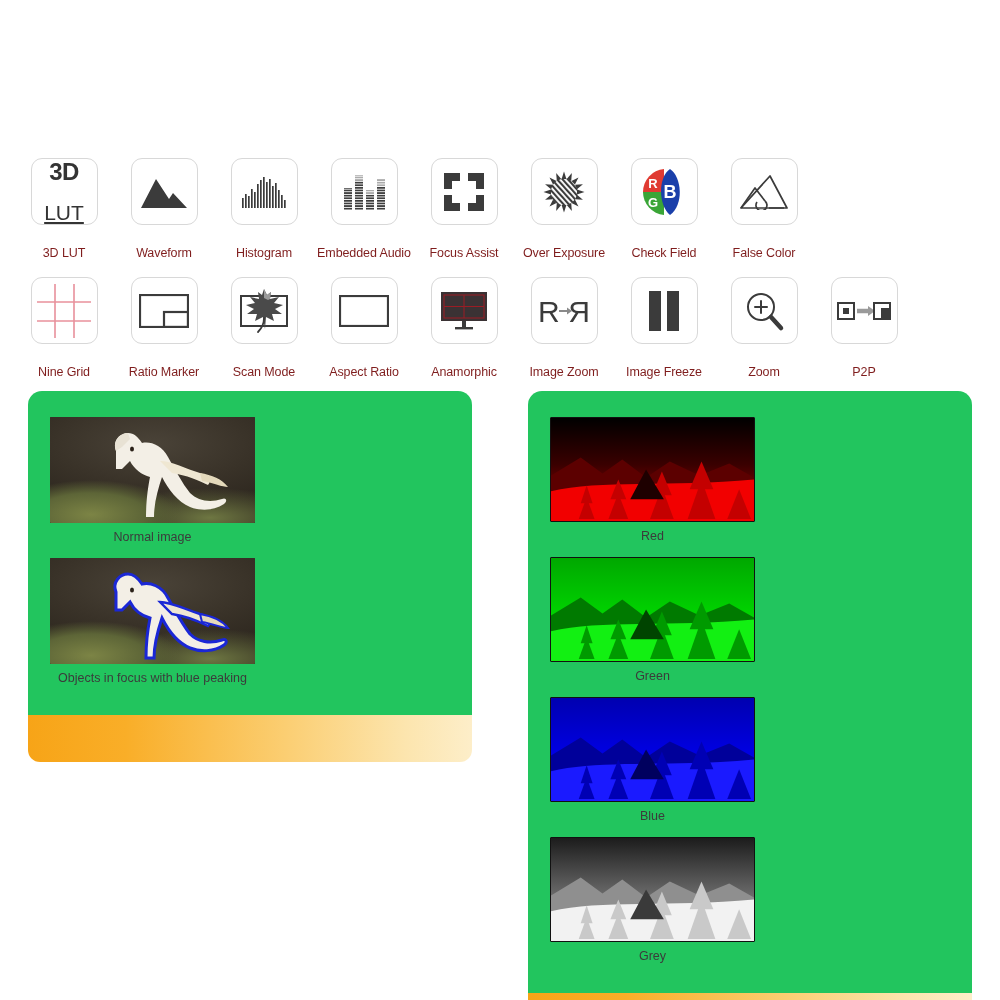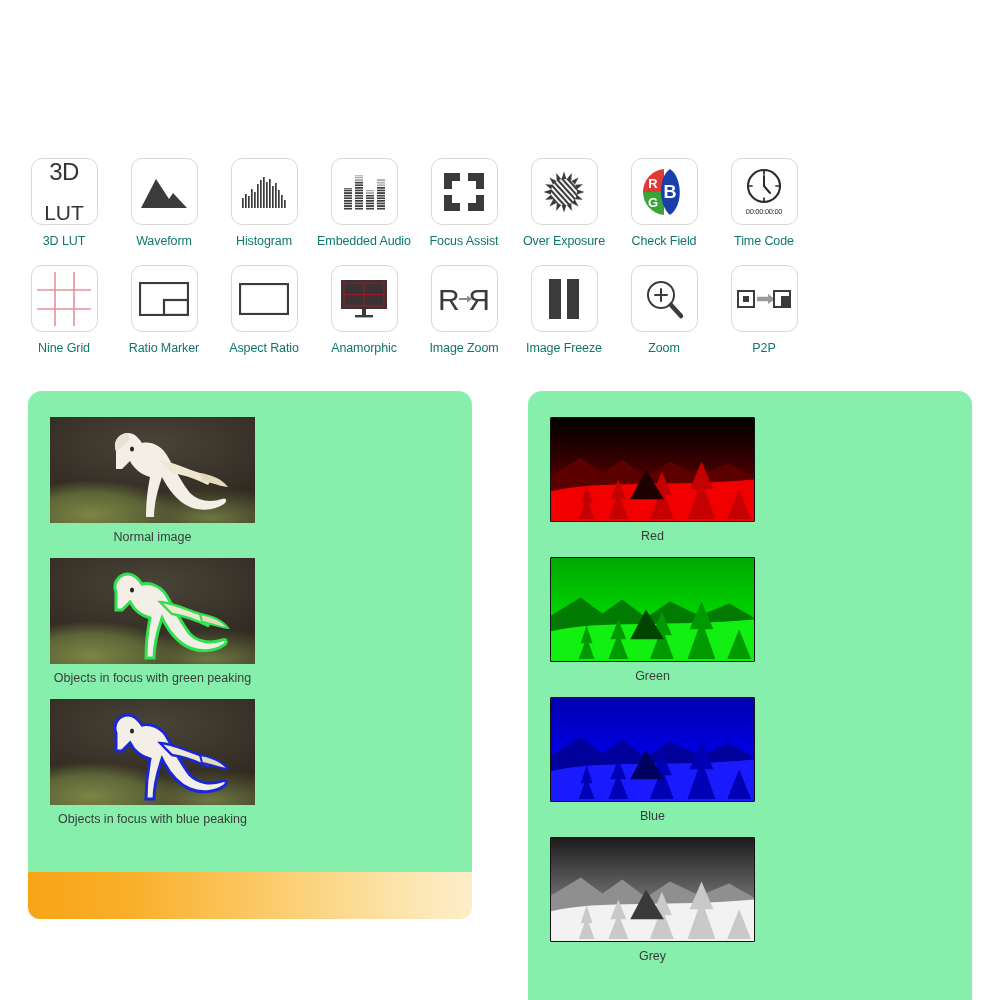--- a/index.html
+++ b/index.html
@@ -22,47 +22,47 @@
   .icon-box {
     width: 67px; height: 67px;
     border: 1px solid #d8d8d8;
     border-radius: 11px;
     background: #ffffff;
     display: flex; align-items: center; justify-content: center;
     position: relative;
     overflow: hidden;
   }
   .icon-label {
-    margin-top: 9px;
+    margin-top: 21px;
     font-size: 12.5px;
-    color: #0f766e;
+    color: #7f1d1d;
     white-space: nowrap;
     letter-spacing: -0.1px;
   }
   .icon-row2 { margin-top: 17px; }
 
   
   .lut-wrap { text-align: center; line-height: 1; color: #343434; }
-  .lut-3d { font-size: 24px; font-weight: normal; letter-spacing: -0.5px; }
-  .lut-lut { font-size: 21px; font-weight: normal; letter-spacing: 0px; margin-top: 18px; }
+  .lut-3d { font-size: 24px; font-weight: bold; letter-spacing: -0.5px; }
+  .lut-lut { font-size: 21px; font-weight: normal; letter-spacing: 0px; margin-top: 18px; text-decoration: underline; }
 
   
   .tc-wrap { display:flex; flex-direction:column; align-items:center; }
   .tc-text { font-size: 7.5px; color: #2b2b2b; margin-top: 2px; letter-spacing: -0.3px; font-family: "Liberation Sans", sans-serif; }
 
   
   .cf-svg { display:block; }
 
   
   .cards { position: absolute; left: 0; top: 391px; width: 1000px; display: flex; }
   .card-col { width: 500px; padding: 0 28px; }
   .card {
-    background: #86efac;
+    background: #22c55e;
     border-radius: 14px 14px 0 0;
-    padding: 26px 22px 32px 22px;
+    padding: 26px 22px 16px 22px;
   }
   .shots { display: flex; flex-wrap: wrap; justify-content: space-between; }
   .shot { width: 205px; margin-bottom: 4px; }
   .shot-caption {
     text-align: center; font-size: 12.5px; color: #3b3b3b;
     margin-top: 7px; margin-bottom: 10px; white-space: nowrap;
   }
   .thumb { width: 205px; height: 106px; position: relative; overflow: hidden; border-radius: 1px; }
   .thumb.cf { height: 105px; border: 1px solid #111; }
 
@@ -258,40 +258,34 @@
             <path d="M26 25 L26 2 A23 23 0 0 1 26 48 Z" fill="#ffffff"></path>
             <path d="M32 2 C44 10 46 38 32 48 C20 38 20 10 32 2 Z" fill="#1a3faa"></path>
             <text x="15" y="21" font-family="Liberation Sans, sans-serif" font-size="13" font-weight="bold" fill="#ffffff" text-anchor="middle">R</text>
             <text x="15" y="40" font-family="Liberation Sans, sans-serif" font-size="13" font-weight="bold" fill="#ffffff" text-anchor="middle">G</text>
             <text x="32" y="31" font-family="Liberation Sans, sans-serif" font-size="18" font-weight="bold" fill="#ffffff" text-anchor="middle">B</text>
           </svg>
         </div>
         <div class="icon-label">Check Field</div>
       </div>
 
-
-      <div class="icon-cell">
-        <div class="icon-box">
-          <div class="tc-wrap">
-            <svg width="38" height="38" viewBox="0 0 38 38">
-              <circle cx="19" cy="19" r="16" fill="none" stroke="#2b2b2b" stroke-width="2.1"></circle>
-              <g stroke="#2b2b2b" stroke-width="1.7" stroke-linecap="round">
-                <line x1="19" y1="4" x2="19" y2="7"></line>
-                <line x1="34" y1="19" x2="31" y2="19"></line>
-                <line x1="19" y1="34" x2="19" y2="31"></line>
-                <line x1="4" y1="19" x2="7" y2="19"></line>
-              </g>
-              <line x1="19" y1="19" x2="19" y2="9" stroke="#2b2b2b" stroke-width="2" stroke-linecap="round"></line>
-              <line x1="19" y1="19" x2="25" y2="26" stroke="#2b2b2b" stroke-width="2" stroke-linecap="round"></line>
-            </svg>
-            <div class="tc-text">00:00:00:00</div>
-          </div>
-        </div>
-        <div class="icon-label">Time Code</div>
-      </div>
+      <div class="icon-cell">
+        <div class="icon-box">
+          <svg width="48" height="36" viewBox="0 0 48 36">
+            <g fill="none" stroke="#3b3b3b" stroke-width="1.7" stroke-linejoin="round">
+              <path d="M1 34 L15 14 L25 27"></path>
+              <path d="M29 34 L44 34"></path>
+              <path d="M1 34 L47 34 L30 2 Z"></path>
+              <path d="M17 28 a5.5 5.5 0 1 0 8 -1"></path>
+            </g>
+          </svg>
+        </div>
+        <div class="icon-label">False Color</div>
+      </div>
+
 
     </div>
 
     <div class="icon-row icon-row2" style="padding-left:14px;">
 
       <div class="icon-cell">
         <div class="icon-box">
           <svg width="58" height="58" viewBox="0 0 58 58">
             <g stroke="#e8909b" stroke-width="1.6">
               <line x1="20" y1="2" x2="20" y2="56"></line>
@@ -309,20 +303,31 @@
       <div class="icon-cell">
         <div class="icon-box">
           <svg width="50" height="34" viewBox="0 0 50 34">
             <rect x="1" y="1" width="48" height="32" fill="none" stroke="#3b3b3b" stroke-width="2.2"></rect>
             <rect x="25" y="18" width="24" height="15" fill="none" stroke="#3b3b3b" stroke-width="2.2"></rect>
           </svg>
         </div>
         <div class="icon-label">Ratio Marker</div>
       </div>
 
+      <div class="icon-cell">
+        <div class="icon-box">
+          <svg width="52" height="46" viewBox="0 0 52 46">
+            <rect x="3" y="8" width="46" height="30" fill="none" stroke="#3b3b3b" stroke-width="2"></rect>
+            <path d="M26 1 L29 7 L33 4 L32 11 L41 9 L36 15 L45 17 L37 21 L44 26 L34 26 L36 33 L28 29 L27 41 L25 29 L17 33 L19 26 L9 26 L16 21 L8 17 L17 15 L12 9 L21 11 L20 4 L24 7 Z" fill="#4a4a4a"></path>
+            <path d="M26 30 C26 36 24 40 20 44" fill="none" stroke="#3b3b3b" stroke-width="1.8" stroke-linecap="round"></path>
+            <path d="M26 1 L29 7 L33 4 L32 11 L30 12 L26 10 Z" fill="#9a9a9a"></path>
+          </svg>
+        </div>
+        <div class="icon-label">Scan Mode</div>
+      </div>
 
       <div class="icon-cell">
         <div class="icon-box">
           <svg width="50" height="32" viewBox="0 0 50 32">
             <rect x="1" y="1" width="48" height="30" fill="none" stroke="#3b3b3b" stroke-width="2.2"></rect>
           </svg>
         </div>
         <div class="icon-label">Aspect Ratio</div>
       </div>
 
@@ -415,32 +420,20 @@
                 <path d="M66 34 C62 24 70 16 78 16 L80 22 L72 30 Z" fill="#e8e2d4"></path>
                 <ellipse cx="82" cy="32" rx="2" ry="2.6" fill="#2a2118"></ellipse>
                 <path d="M110 44 C122 44 136 52 150 56 C158 58 162 64 158 68 C150 64 136 58 122 56 Z" fill="#efe7d2"></path>
                 <path d="M150 56 C162 58 172 62 178 70 C172 70 164 66 152 64 Z" fill="#e4d9bb"></path>
               </svg>
             </div>
             <div class="shot-caption">Normal image</div>
           </div>
 
 
-          <div class="shot">
-            <div class="thumb">
-              <div class="horse-bg"></div>
-              <svg class="horse-svg" viewBox="0 0 205 106" preserveAspectRatio="none">
-                <path d="M66 34 C62 24 70 16 78 16 C84 16 88 20 92 26 C100 24 112 28 118 40 C126 54 132 66 140 76 C148 84 160 86 172 82 C176 80 178 84 174 87 C164 94 150 94 140 90 C128 85 118 72 112 60 C108 72 104 86 104 100 L96 100 C96 84 98 70 100 60 C92 58 84 52 80 44 L72 52 L66 52 Z" fill="#f3efe6" stroke="#2ee24f" stroke-width="3"></path>
-                <ellipse cx="82" cy="32" rx="2" ry="2.6" fill="#2a2118"></ellipse>
-                <path d="M110 44 C122 44 136 52 150 56 C158 58 162 64 158 68 C150 64 136 58 122 56 Z" fill="#efe7d2" stroke="#2ee24f" stroke-width="2.4"></path>
-                <path d="M150 56 C162 58 172 62 178 70 C172 70 164 66 152 64 Z" fill="#e4d9bb" stroke="#2ee24f" stroke-width="2"></path>
-              </svg>
-            </div>
-            <div class="shot-caption">Objects in focus with green peaking</div>
-          </div>
 
           <div class="shot">
             <div class="thumb">
               <div class="horse-bg"></div>
               <svg class="horse-svg" viewBox="0 0 205 106" preserveAspectRatio="none">
                 <path d="M66 34 C62 24 70 16 78 16 C84 16 88 20 92 26 C100 24 112 28 118 40 C126 54 132 66 140 76 C148 84 160 86 172 82 C176 80 178 84 174 87 C164 94 150 94 140 90 C128 85 118 72 112 60 C108 72 104 86 104 100 L96 100 C96 84 98 70 100 60 C92 58 84 52 80 44 L72 52 L66 52 Z" fill="#f3efe6" stroke="#1a27d6" stroke-width="3"></path>
                 <ellipse cx="82" cy="32" rx="2" ry="2.6" fill="#2a2118"></ellipse>
                 <path d="M110 44 C122 44 136 52 150 56 C158 58 162 64 158 68 C150 64 136 58 122 56 Z" fill="#efe7d2" stroke="#1a27d6" stroke-width="2.4"></path>
                 <path d="M150 56 C162 58 172 62 178 70 C172 70 164 66 152 64 Z" fill="#e4d9bb" stroke="#1a27d6" stroke-width="2"></path>
               </svg>

